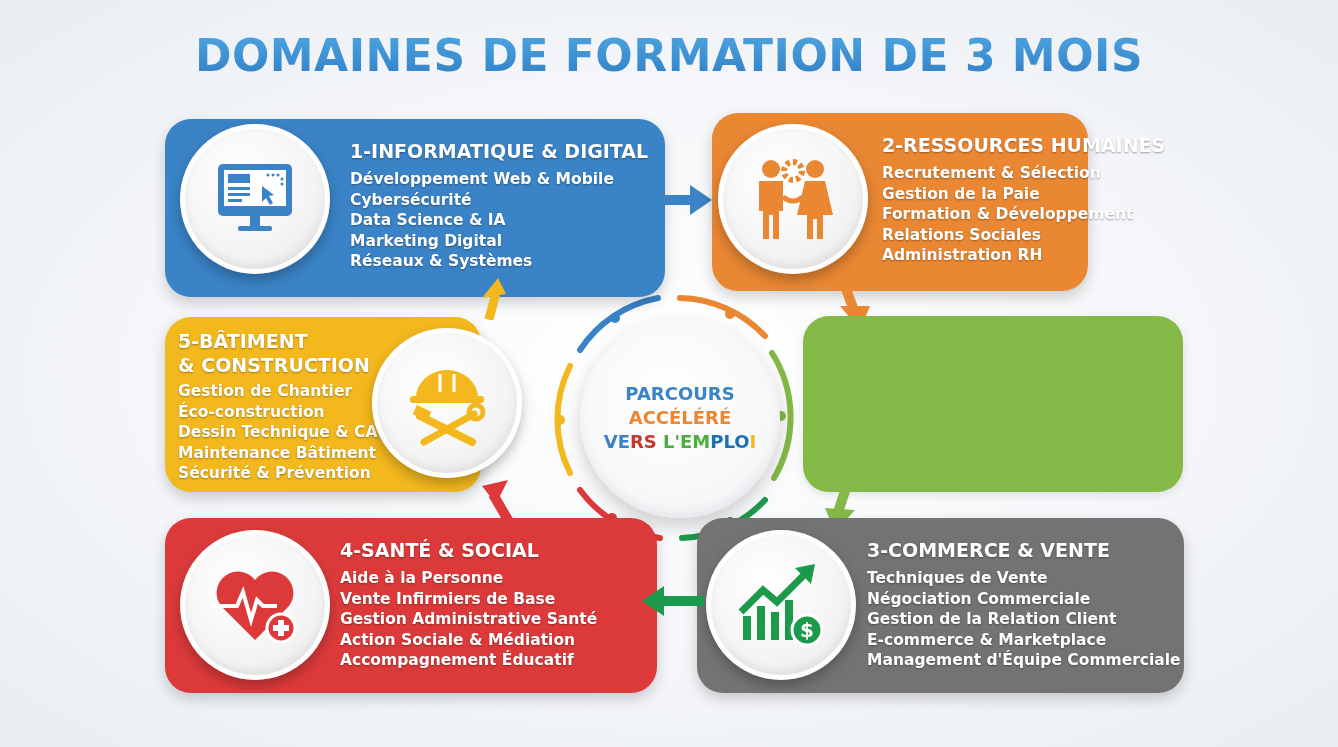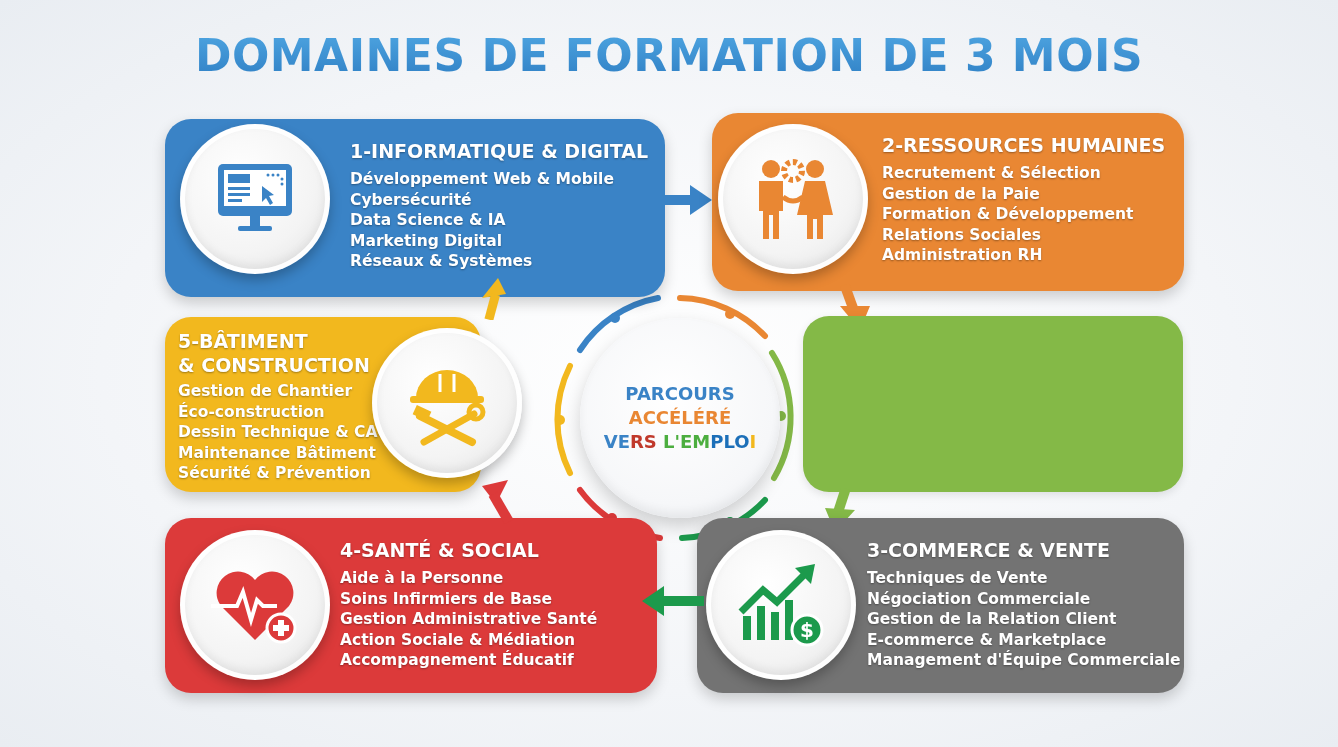--- a/index.html
+++ b/index.html
@@ -113,21 +113,21 @@
       <circle cx="72" cy="30" r="1.5" fill="#3a83c6"></circle>
     <rect x="40" y="62" width="10" height="10" fill="#3a83c6"></rect>
     <rect x="28" y="72" width="34" height="5" rx="2" fill="#3a83c6"></rect>
   </svg>
 </div>
 <svg class="arrow" style="left:652px;top:183px;" width="62" height="34" viewBox="0 0 62 34">
   <rect x="0" y="12" width="40" height="10" fill="#3a83c6"></rect>
   <polygon points="38,2 60,17 38,32" fill="#3a83c6"></polygon>
 </svg>
 
-<div class="card orange" style="left:712px;top:113px;width:472px;height:178px;">
+<div class="card orange" style="left:712px;top:113px;width:376px;height:178px;">
   <div style="position:absolute;left:170px;top:20px;">
     <div class="head">2-RESSOURCES HUMAINES</div>
     <ul>
       <li>Recrutement &amp; Sélection</li>
       <li>Gestion de la Paie</li>
       <li>Formation &amp; Développement</li>
       <li>Relations Sociales</li>
       <li>Administration RH</li>
     </ul>
   </div>
@@ -180,21 +180,21 @@
 <svg class="arrow" style="left:476px;top:278px;" width="34" height="42" viewBox="0 0 34 42">
   <polygon points="6,20 30,16 22,0" fill="#f2b81e"></polygon>
   <rect x="12" y="16" width="9" height="26" fill="#f2b81e" transform="rotate(15 16 28)"></rect>
 </svg>
 
 <div class="card red" style="left:165px;top:518px;width:492px;height:175px;">
   <div style="position:absolute;left:175px;top:20px;">
     <div class="head">4-SANTÉ &amp; SOCIAL</div>
     <ul>
       <li>Aide à la Personne</li>
-      <li>Soins Infirmiers de Base</li>
+      <li>Vente Infirmiers de Base</li>
       <li>Gestion Administrative Santé</li>
       <li>Action Sociale &amp; Médiation</li>
       <li>Accompagnement Éducatif</li>
     </ul>
   </div>
 </div>
 <div class="icon-circle" style="left:180px;top:530px;">
   <svg width="96" height="90" viewBox="0 0 96 90">
     <path d="M48 80 L14 46 A18 18 0 0 1 48 20 A18 18 0 0 1 82 46 Z" fill="#dc3a3a"></path>
     <polyline points="4,46 30,46 36,32 44,60 50,40 56,46 70,46" fill="none" stroke="#fff" stroke-width="4"></polyline>

